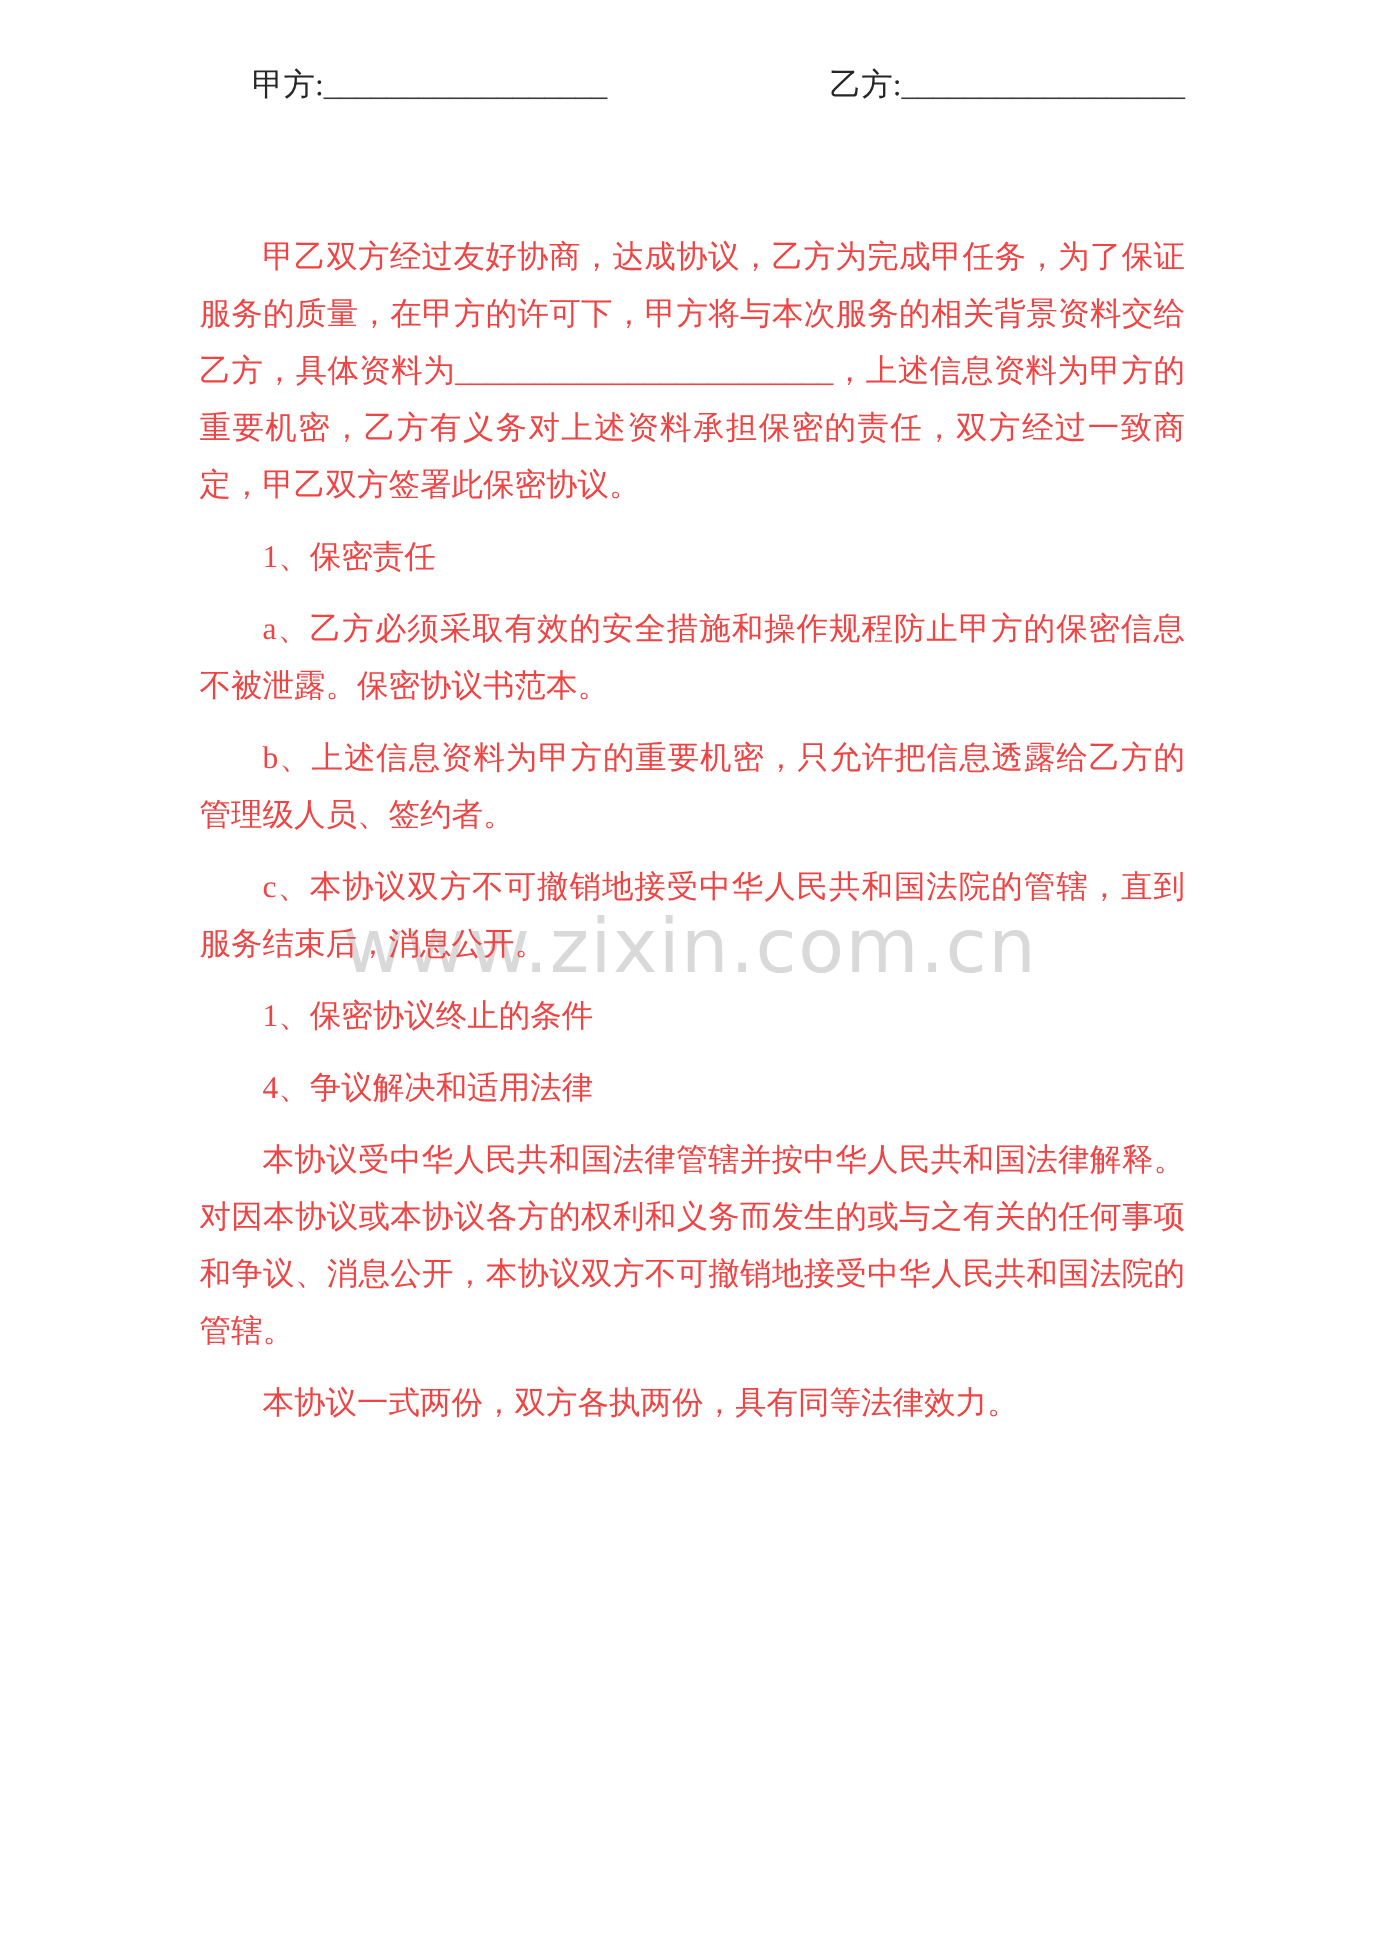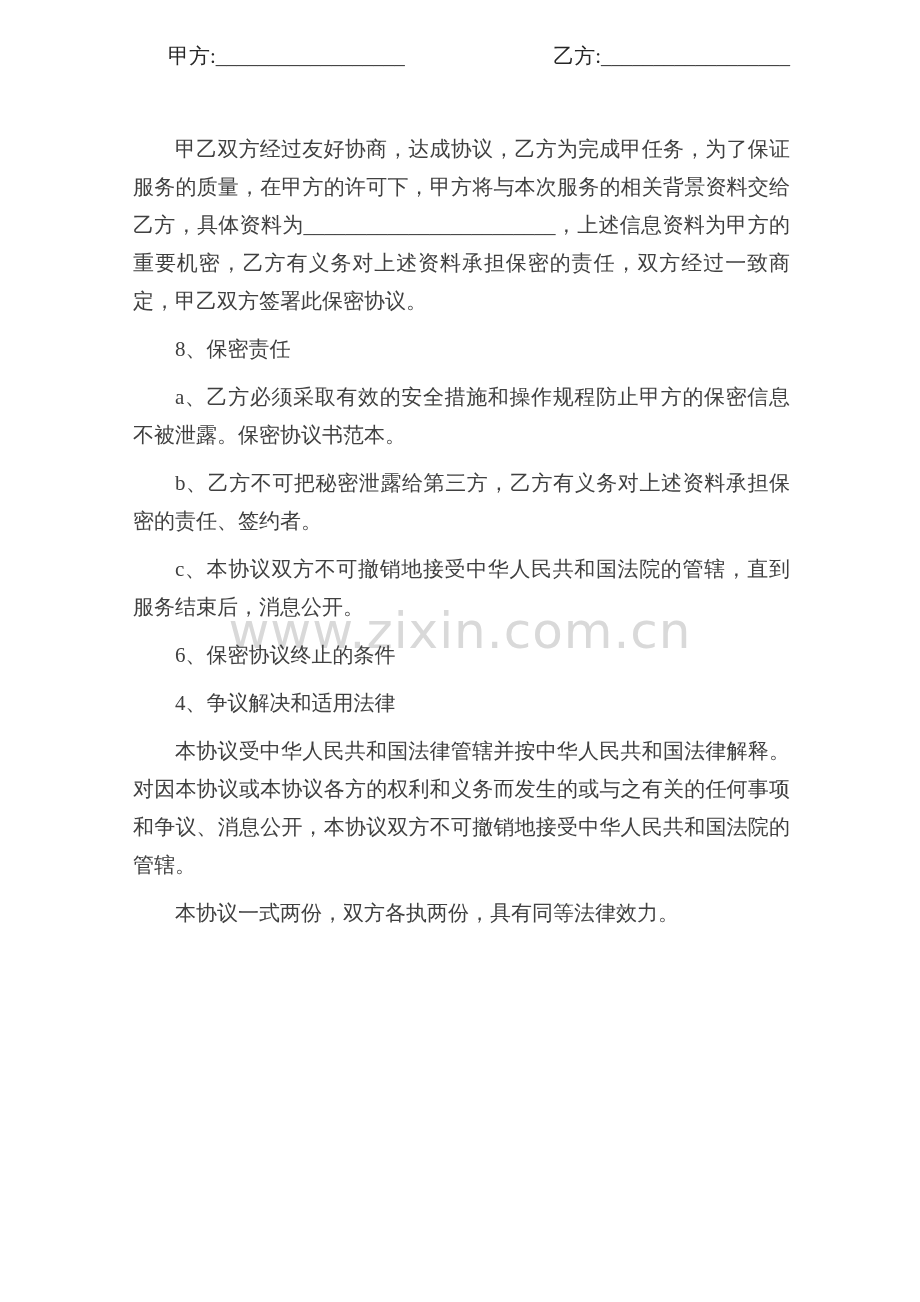--- a/index.html
+++ b/index.html
@@ -41,35 +41,35 @@
     font-size: 38px;
     line-height: 48px;
     font-weight: bold;
     text-align: center;
     color: #000000;
     letter-spacing: 1px;
   }
   .parties {
     display: flex;
     margin-top: 42px;
-    margin-bottom: 60px;
+    margin-bottom: 82px;
     font-size: 21px;
     line-height: 28px;
     color: #262626;
   }
   .party-a { margin-left: 35px; }
   .party-b { margin-left: auto; }
   .blank { color: #3a3a3a; letter-spacing: 0; }
   .para {
     margin: 0 0 10px 0;
     font-size: 21px;
     line-height: 38px;
     text-align: justify;
     text-indent: 2em;
-    color: #404040;
+    color: #ef4444;
   }
 </style>
 </head>
 <body>
 
 <div class="page">
 
   <div class="watermark">www.zixin.com.cn</div>
 
   <div class="content">
@@ -79,29 +79,29 @@
       <span class="party-a">
         <span>甲方:</span><span class="blank">__________________</span>
       </span>
       <span class="party-b">
         <span>乙方:</span><span class="blank">__________________</span>
       </span>
     </div>
 
     <p class="para">甲乙双方经过友好协商，达成协议，乙方为完成甲任务，为了保证服务的质量，在甲方的许可下，甲方将与本次服务的相关背景资料交给乙方，具体资料为________________________，上述信息资料为甲方的重要机密，乙方有义务对上述资料承担保密的责任，双方经过一致商定，甲乙双方签署此保密协议。</p>
 
-    <p class="para">8、保密责任</p>
+    <p class="para">1、保密责任</p>
 
     <p class="para">a、乙方必须采取有效的安全措施和操作规程防止甲方的保密信息不被泄露。保密协议书范本。</p>
 
-    <p class="para">b、乙方不可把秘密泄露给第三方，乙方有义务对上述资料承担保密的责任、签约者。</p>
+    <p class="para">b、上述信息资料为甲方的重要机密，只允许把信息透露给乙方的管理级人员、签约者。</p>
 
     <p class="para">c、本协议双方不可撤销地接受中华人民共和国法院的管辖，直到服务结束后，消息公开。</p>
 
-    <p class="para">6、保密协议终止的条件</p>
+    <p class="para">1、保密协议终止的条件</p>
 
 
     <p class="para">4、争议解决和适用法律</p>
 
     <p class="para">本协议受中华人民共和国法律管辖并按中华人民共和国法律解释。对因本协议或本协议各方的权利和义务而发生的或与之有关的任何事项和争议、消息公开，本协议双方不可撤销地接受中华人民共和国法院的管辖。</p>
 
     <p class="para">本协议一式两份，双方各执两份，具有同等法律效力。</p>
 
   </div>
 </div>

